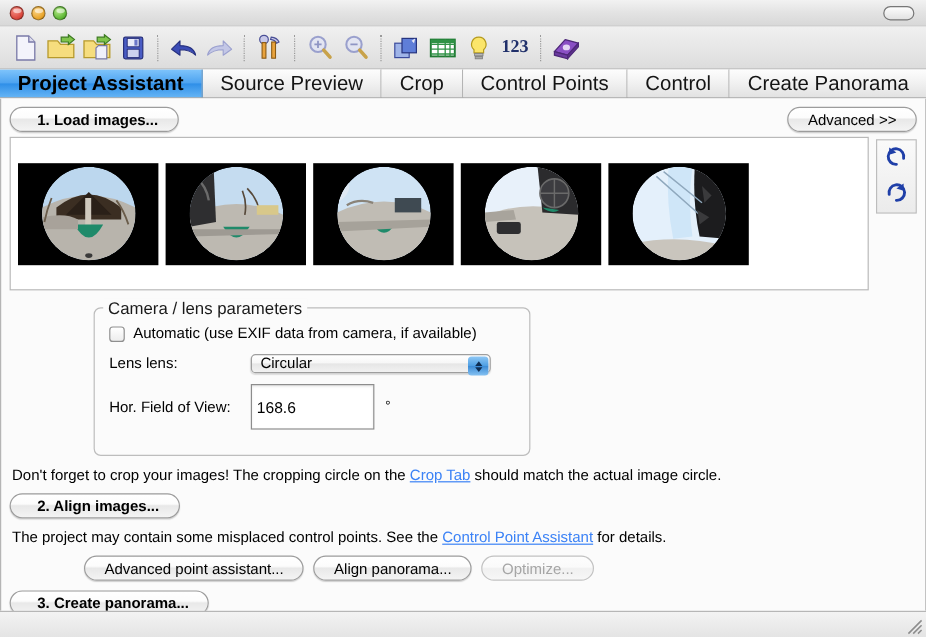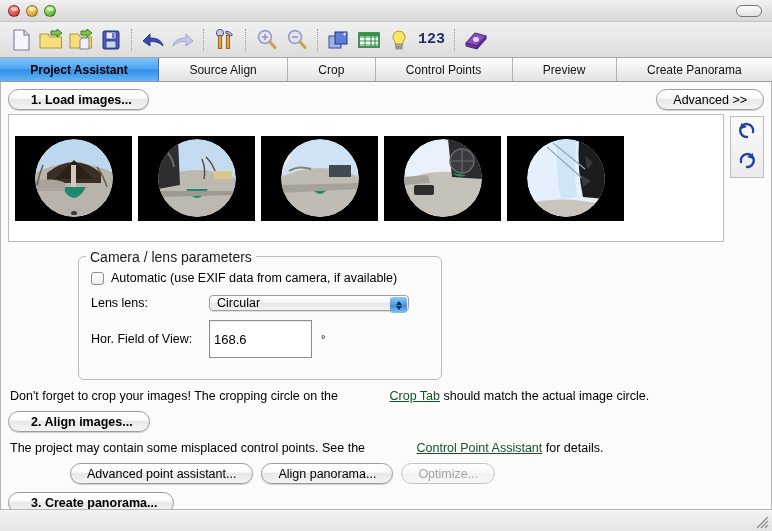--- a/index.html
+++ b/index.html
@@ -73,35 +73,35 @@
   }
   .tb-sep {
     width: 1px; height: 22px;
     margin: 0 5px;
     border-left: 1px dotted #9a9a9a;
   }
   .tb-num {
     font-size: 15px; font-weight: bold;
     color: #20306a; letter-spacing: 0px;
     padding: 0 4px;
-    font-family: Liberation Mono, monospace;
+    font-family: Liberation Serif, serif;
   }
 
   
   #tabbar {
     height: 24px; flex: 0 0 24px;
     display: flex;
     background: linear-gradient(to bottom, #fbfbfb, #e9e9e9);
     border-bottom: 1px solid #9a9a9a;
     box-sizing: border-box;
   }
   .tab {
     flex: 1 1 auto;
     display: flex; align-items: center; justify-content: center;
-    font-size: 12px; color: #141414;
+    font-size: 17px; color: #141414;
     background: linear-gradient(to bottom, #fdfdfd 0%, #f2f2f2 45%, #e2e2e2 100%);
     border-right: 1px solid #b4b4b4;
     box-sizing: border-box;
     height: 100%;
     white-space: nowrap;
   }
   .tab:last-child { border-right: none; }
   .tab.active {
     background: linear-gradient(to bottom, #7ec4fb 0%, #4da3f0 48%, #2f8fe8 52%, #64b4f5 100%);
     color: #000;
@@ -258,21 +258,21 @@
     box-shadow: inset 0 1px 2px rgba(0,0,0,0.10);
   }
   .degree { font-size: 11px; margin-left: 9px; color: #000; }
 
   
   .info-line {
     font-size: 12.5px; color: #000;
     margin: 9px 0 0 2px;
     line-height: 15px;
   }
-  .link { color: #14532d; text-decoration: underline; margin-left: 48px; }
+  .link { color: #3b82f6; text-decoration: underline; }
 
   .btn-row { display: flex; gap: 8px; margin-top: 7px; padding-left: 62px; }
 
   
   #statusbar {
     height: 22px; flex: 0 0 22px;
     background: linear-gradient(to bottom, #f3f3f3, #e4e4e4);
     border-top: 1px solid #b6b6b6;
     position: relative;
     box-sizing: border-box;
@@ -412,24 +412,24 @@
         <path d="M3 14 L12 4 L23 7 L14 17 Z" fill="#8a4fc4" stroke="#4d2878" stroke-width="1.1" stroke-linejoin="round"></path>
         <path d="M3 14 L3 17 L14 20 L14 17 Z" fill="#6b3aa0" stroke="#4d2878" stroke-width="1"></path>
         <path d="M14 17 L23 7 L23 10 L14 20 Z" fill="#5c2f8c" stroke="#4d2878" stroke-width="1"></path>
         <ellipse cx="13" cy="10.5" rx="3" ry="2.4" fill="#e4d6f4"></ellipse>
       </svg>
     </div>
   </div>
 
   <div id="tabbar">
     <div class="tab active">Project Assistant</div>
-    <div class="tab">Source Align</div>
+    <div class="tab">Source Preview</div>
     <div class="tab">Crop</div>
     <div class="tab">Control Points</div>
-    <div class="tab">Preview</div>
+    <div class="tab">Control</div>
     <div class="tab">Create Panorama</div>
   </div>
 
   <div id="content">
     <div id="main-border"></div>
 
     <div class="row-buttons">
       <div class="aqua-btn bold">1. Load images...</div>
       <div class="aqua-btn">Advanced &gt;&gt;</div>
     </div>

